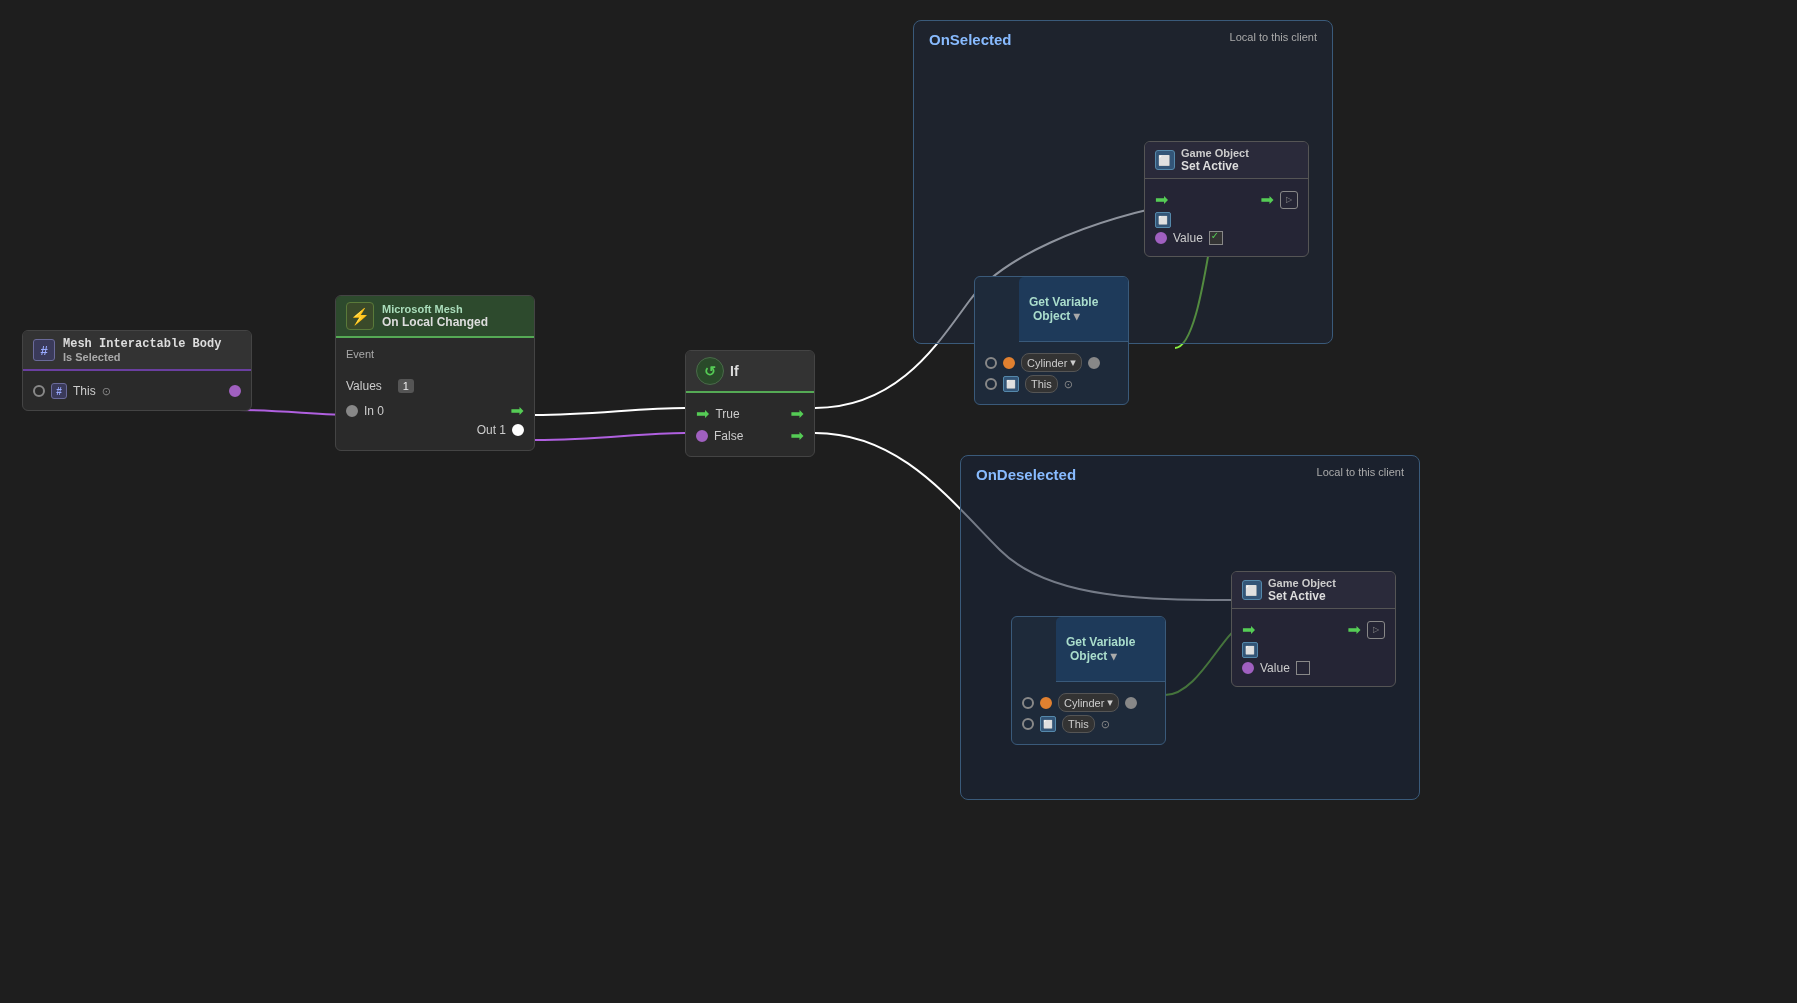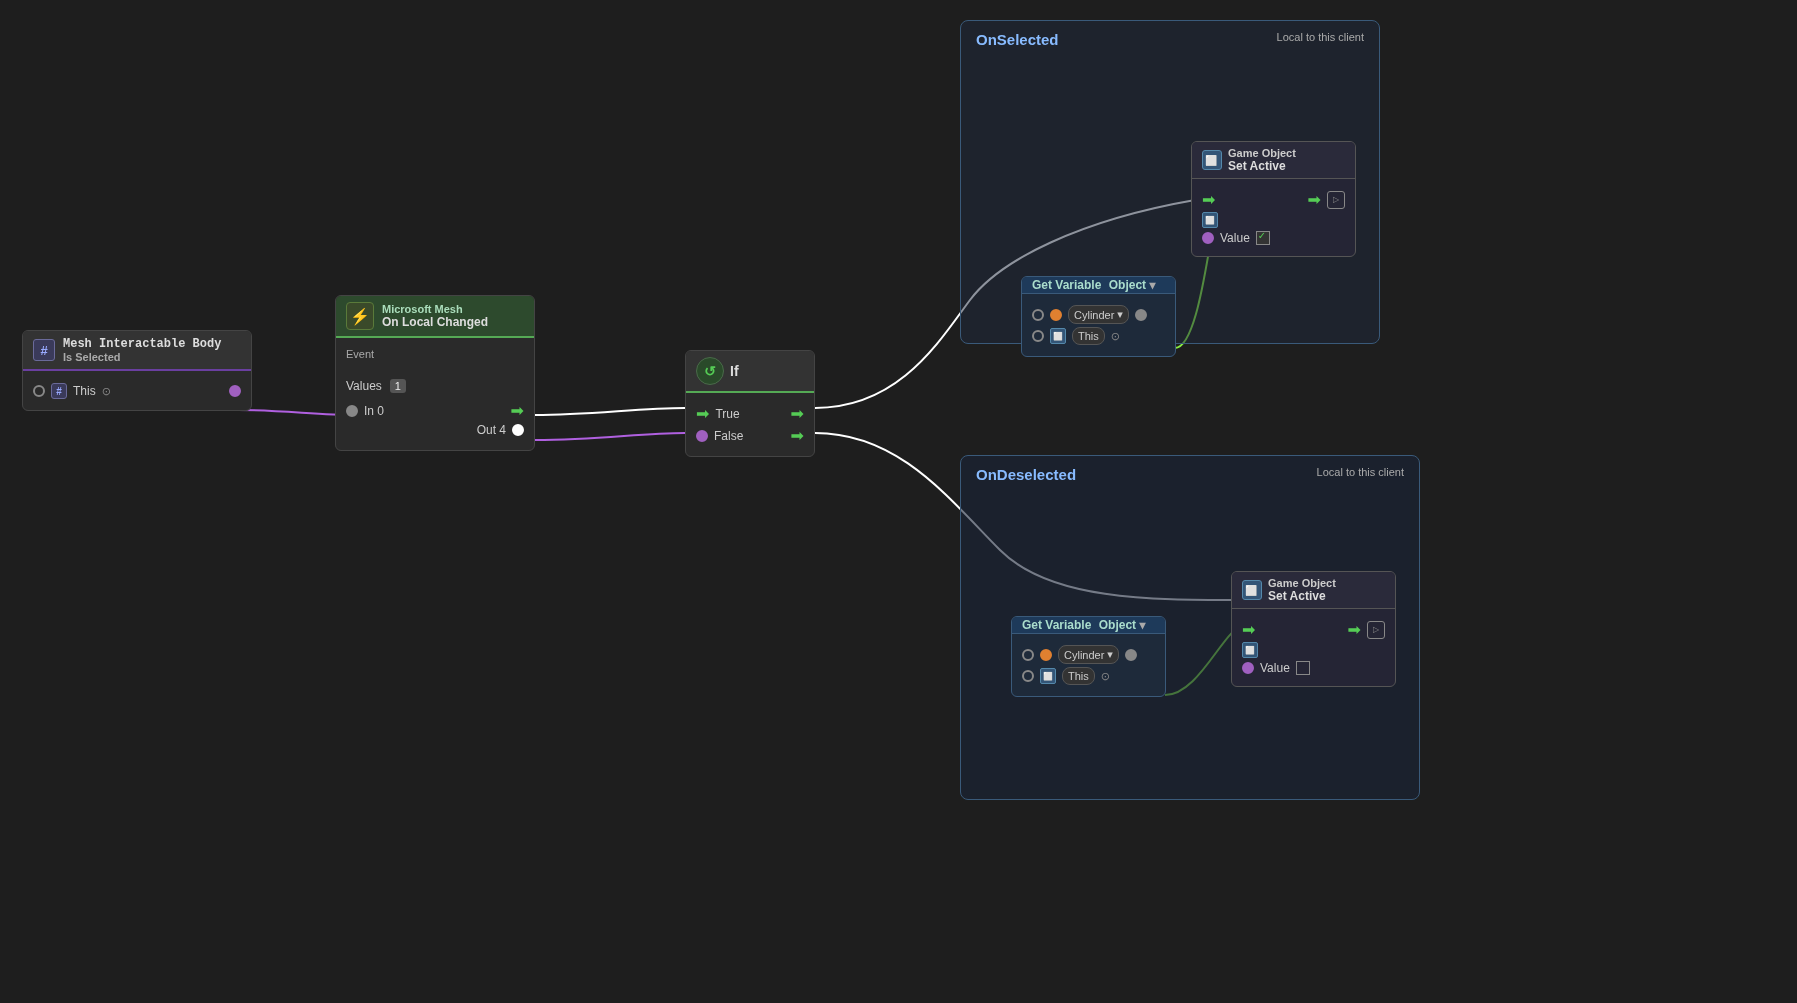--- a/index.html
+++ b/index.html
@@ -102,23 +102,24 @@
     .node-getvar {
       background: #1e2a3a;
       border: 1px solid #3a5a7a;
       border-radius: 6px;
       position: absolute;
     }
     .node-getvar .node-header {
       background: #1e3a5a;
       border-bottom: 1px solid #3a5a7a;
       border-radius: 5px 5px 0 0;
-      padding: 1px 10px;
+      padding: 18px 10px;
       font-size: 12px;
       color: #adc;
+      margin-left: 44px;
     }
     .node-getvar .node-body {
       padding: 8px 10px;
     }
 
     
     .node-setactive {
       background: #252535;
       border: 1px solid #555;
       border-radius: 6px;
@@ -370,31 +371,31 @@
       <div style="display:flex;align-items:center;gap:8px;">
         <div class="bolt-icon">⚡</div>
         <div>
           <div style="font-size:11px;color:#adb;">Microsoft Mesh</div>
           <div style="font-size:12px;color:#ddd;font-weight:600;">On Local Changed</div>
         </div>
       </div>
     </div>
     <div class="node-body">
       <div style="font-size:11px;color:#aaa;margin-bottom:19px;">Event</div>
-      <div style="display:flex;align-items:center;gap:8px;margin-bottom:8px;">
+      <div style="display:flex;align-items:center;gap:16px;margin-bottom:8px;">
         <span style="font-size:12px;color:#ccc;">Values</span>
         <span class="values-badge">1</span>
       </div>
       <div class="port-row">
         <span class="port gray"></span>
         <span style="font-size:12px;color:#ccc;">In 0</span>
         <span class="arrow-green" style="margin-left:auto;">➡</span>
       </div>
       <div class="port-row" style="justify-content:flex-end;">
-        <span style="font-size:12px;color:#ccc;margin-left:auto;">Out 4</span>
+        <span style="font-size:12px;color:#ccc;margin-left:auto;">Out 1</span>
         <span class="port white"></span>
       </div>
     </div>
   </div>
 
   <div class="node node-if">
     <div class="node-header">
       <div class="refresh-icon">↺</div>
       <span style="font-size:14px;color:#ddd;font-weight:600;">If</span>
     </div>
@@ -405,21 +406,21 @@
         <span class="arrow-green" style="margin-left:auto;">➡</span>
       </div>
       <div class="port-row">
         <span class="port purple"></span>
         <span style="font-size:12px;color:#ccc;">False</span>
         <span class="arrow-green" style="margin-left:auto;">➡</span>
       </div>
     </div>
   </div>
 
-  <div class="container-group" style="left:960px;top:20px;width:420px;height:324px;background:rgba(30,40,60,0.5);border-color:#3a5a7a;">
+  <div class="container-group" style="left:913px;top:20px;width:420px;height:324px;background:rgba(30,40,60,0.5);border-color:#3a5a7a;">
     <div class="container-label">OnSelected</div>
 
     <div class="local-badge">Local to this client</div>
 
     <div class="node-setactive" style="left:230px;top:120px;width:165px;">
       <div class="node-header">
         <div class="cube-icon">⬜</div>
         <div>
           <div style="font-size:11px;color:#ccc;">Game Object</div>
           <div style="font-size:12px;color:#ddd;font-weight:600;">Set Active</div>

